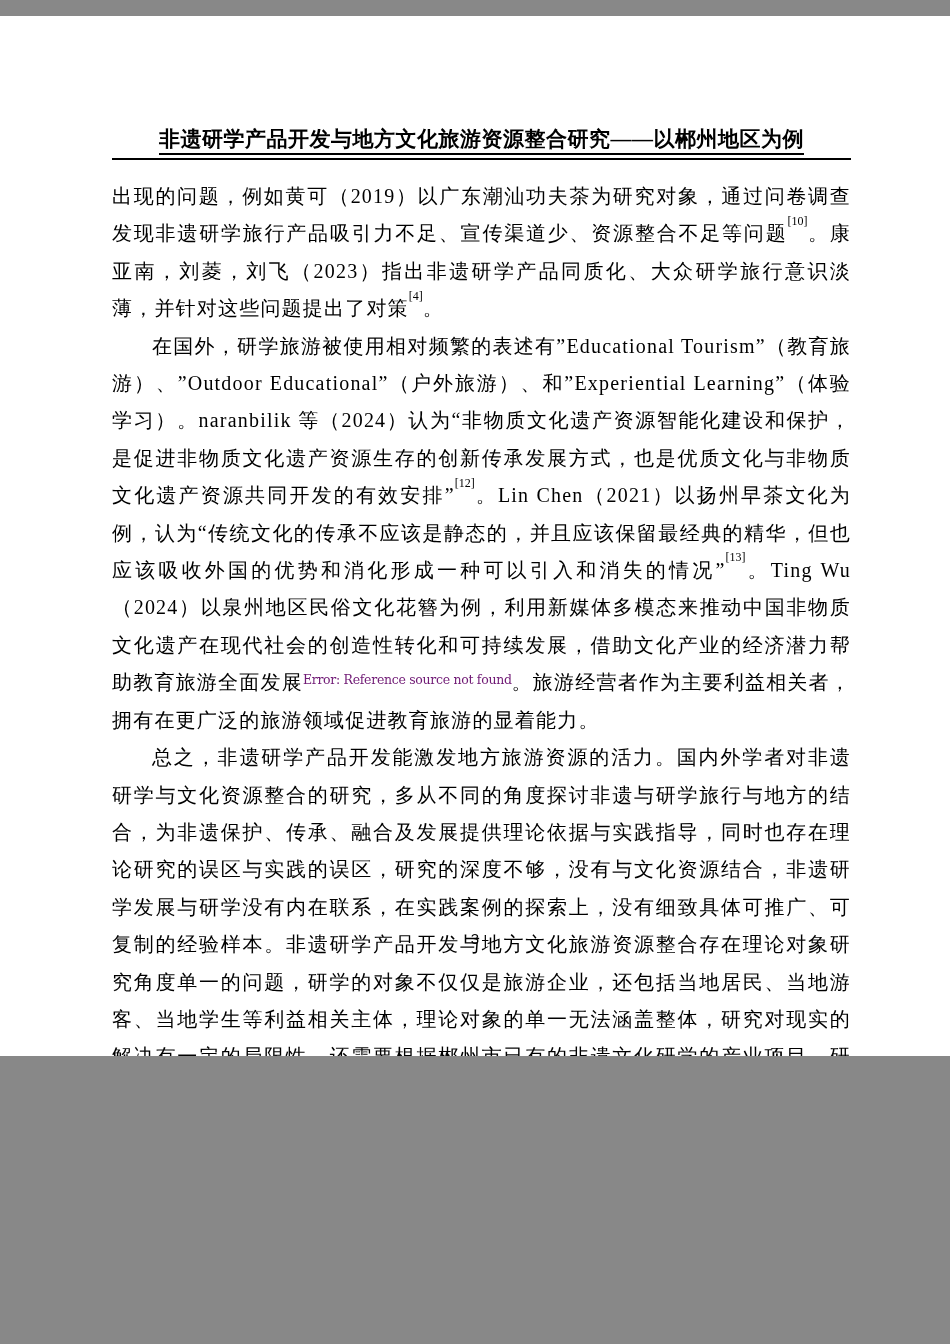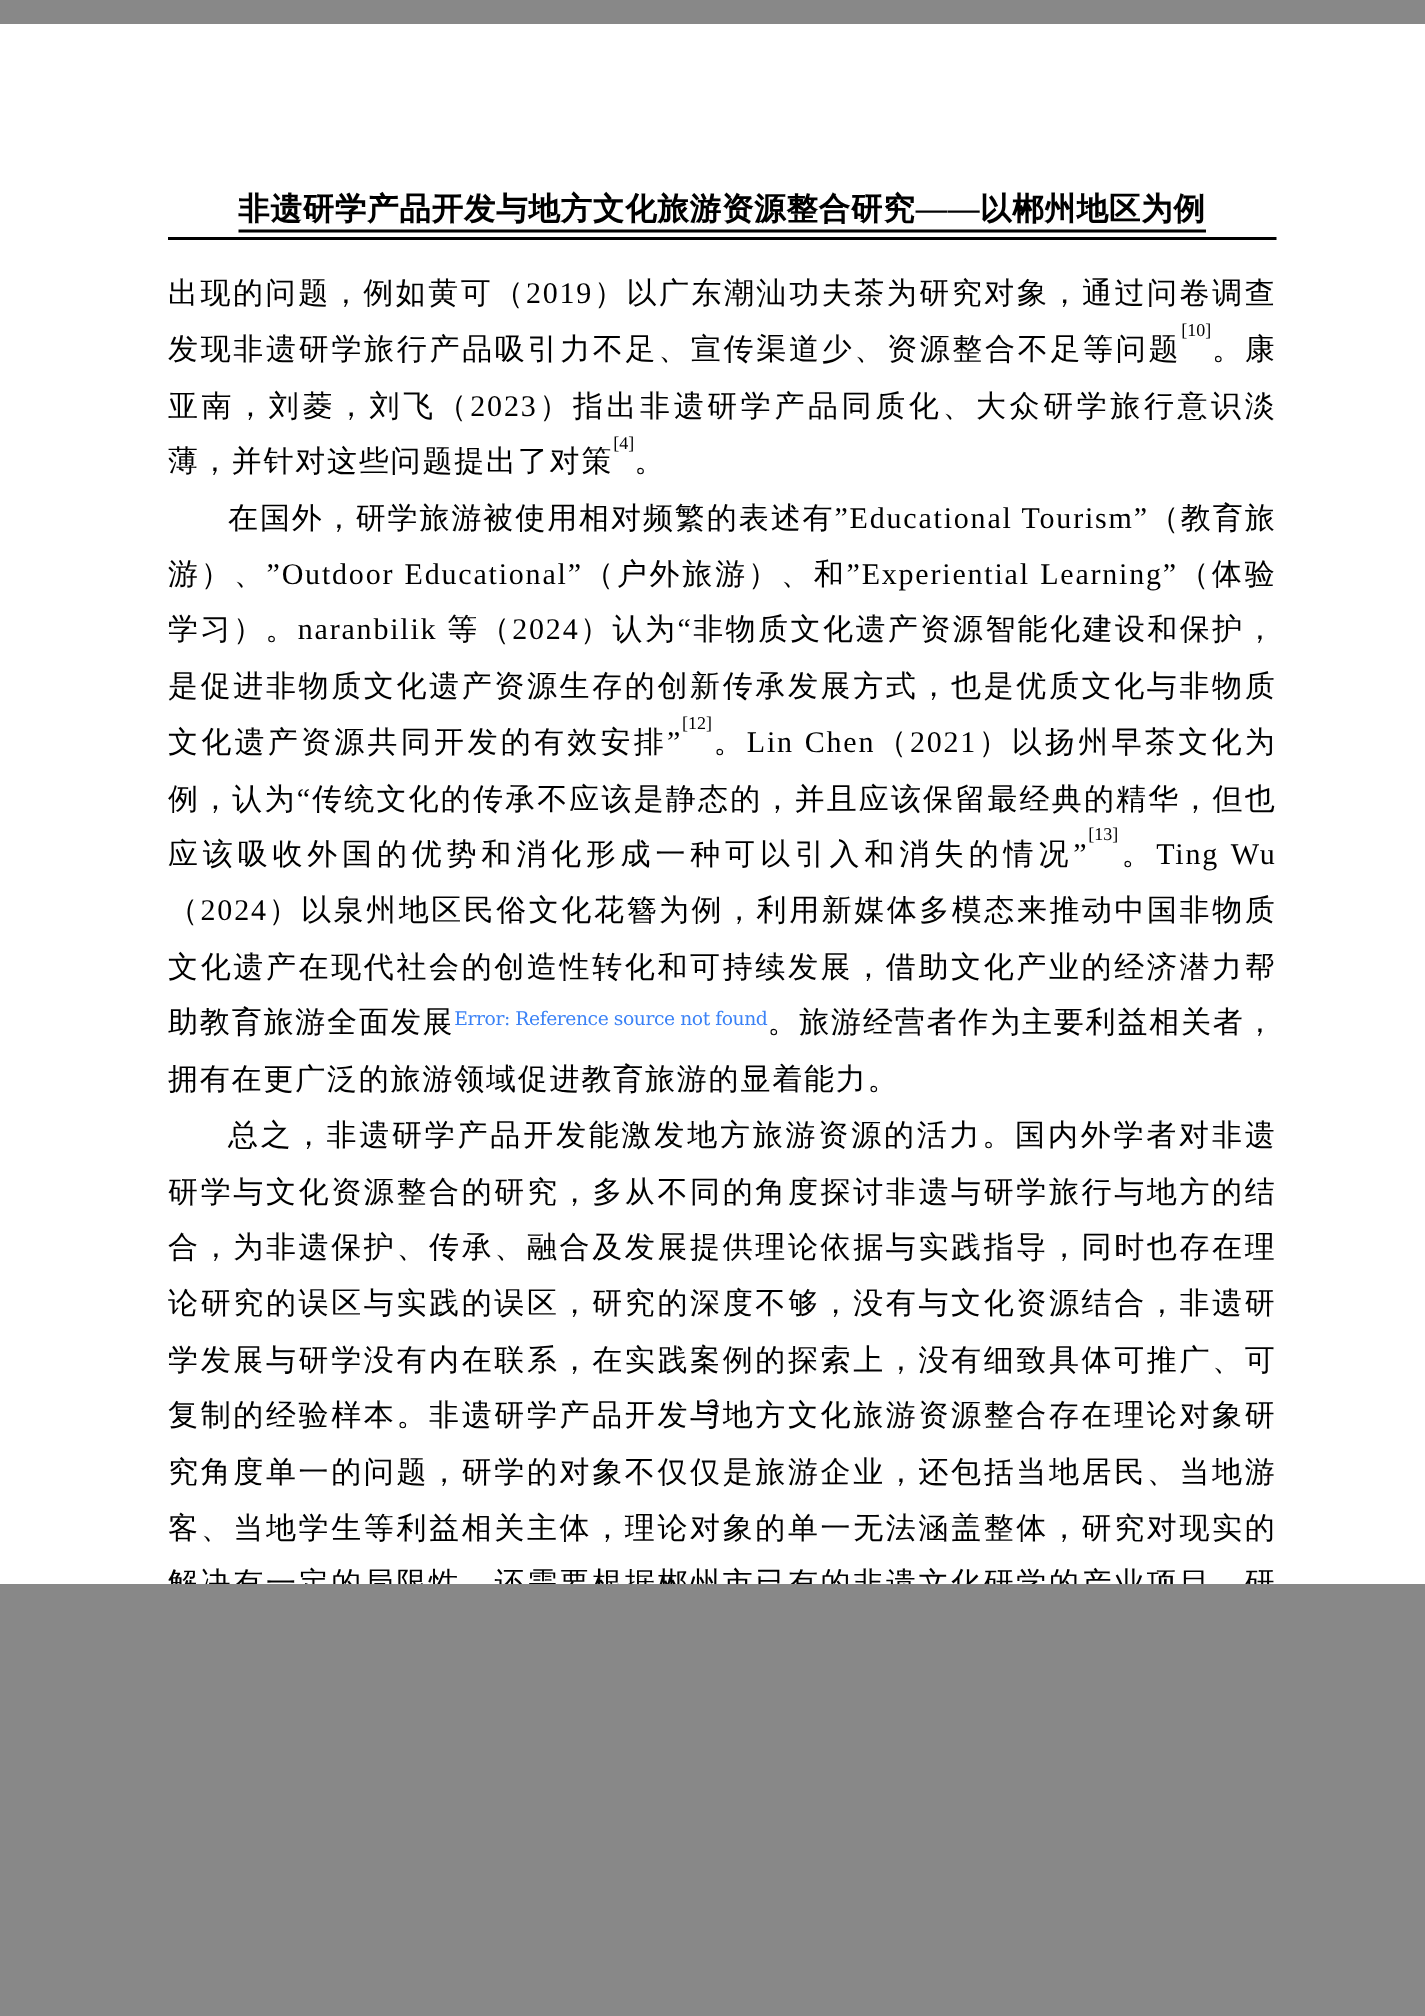--- a/index.html
+++ b/index.html
@@ -54,21 +54,21 @@
     font-size: 12px;
     letter-spacing: 0;
     position: relative;
     top: -8px;
     line-height: 0;
   }
   .error-note {
     font-family: "DejaVu Serif", serif;
     font-size: 12.5px;
     letter-spacing: -0.3px;
-    color: #3b82f6;
+    color: #701a75;
     position: relative;
     top: -5px;
     line-height: 0;
     white-space: nowrap;
   }
   .doc-footer {
     position: absolute;
     left: 0;
     right: 0;
     bottom: 108px;

